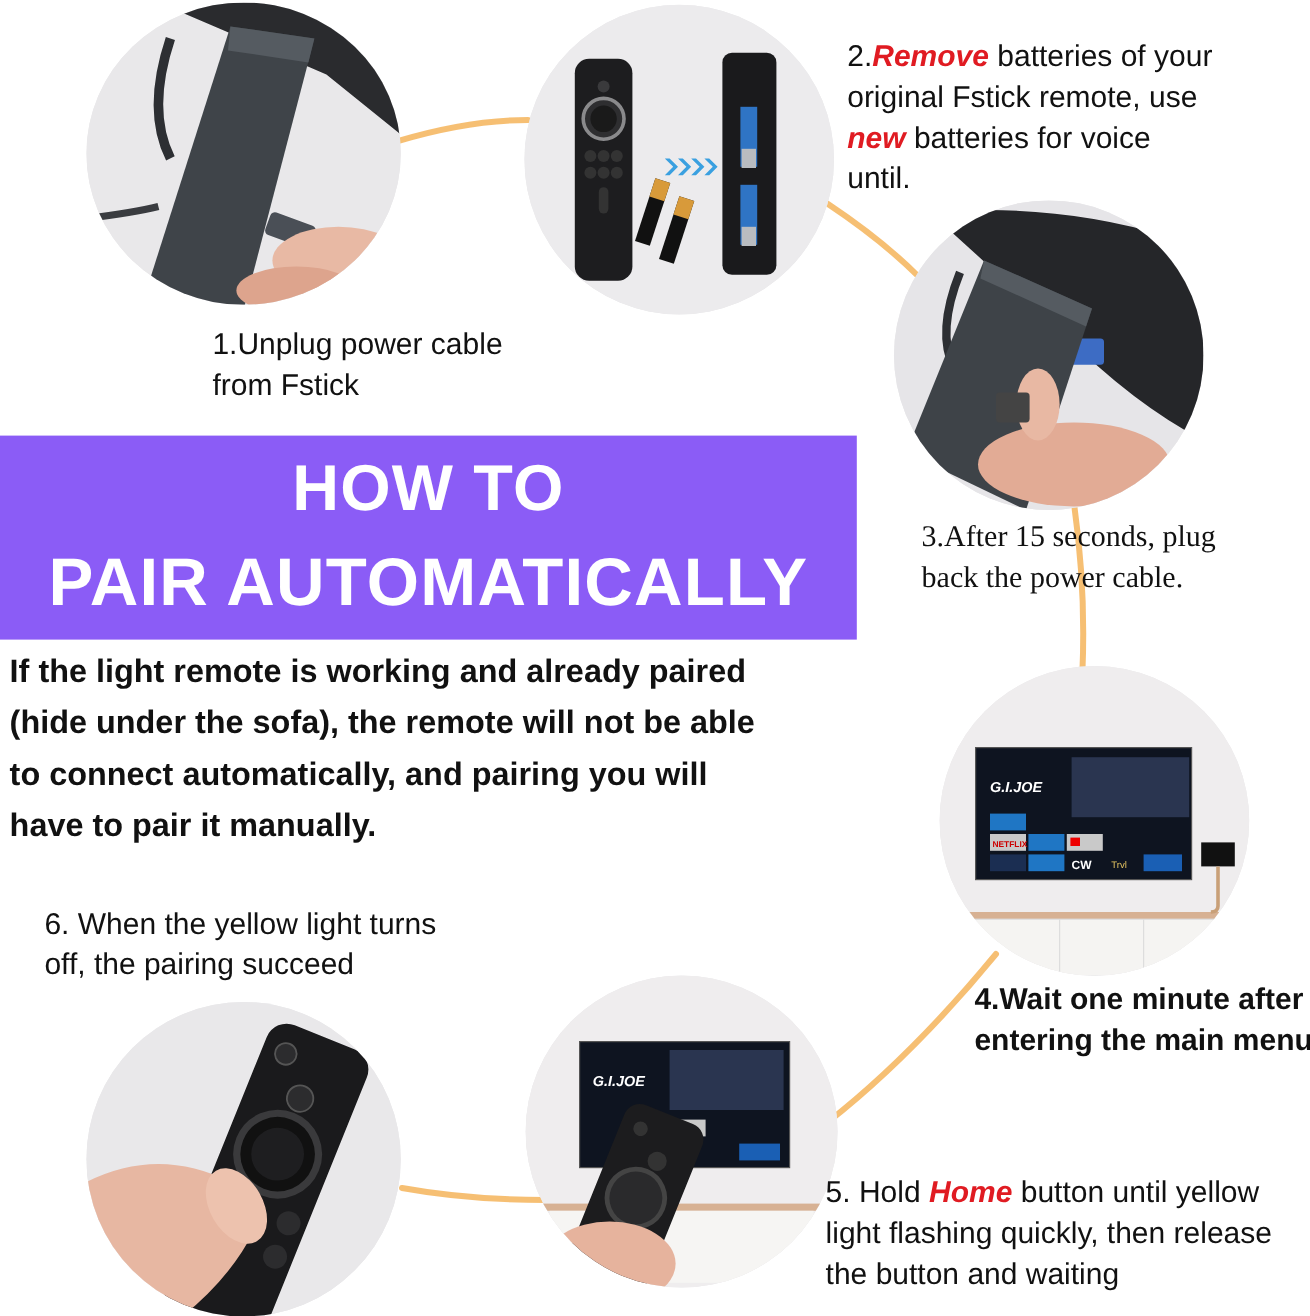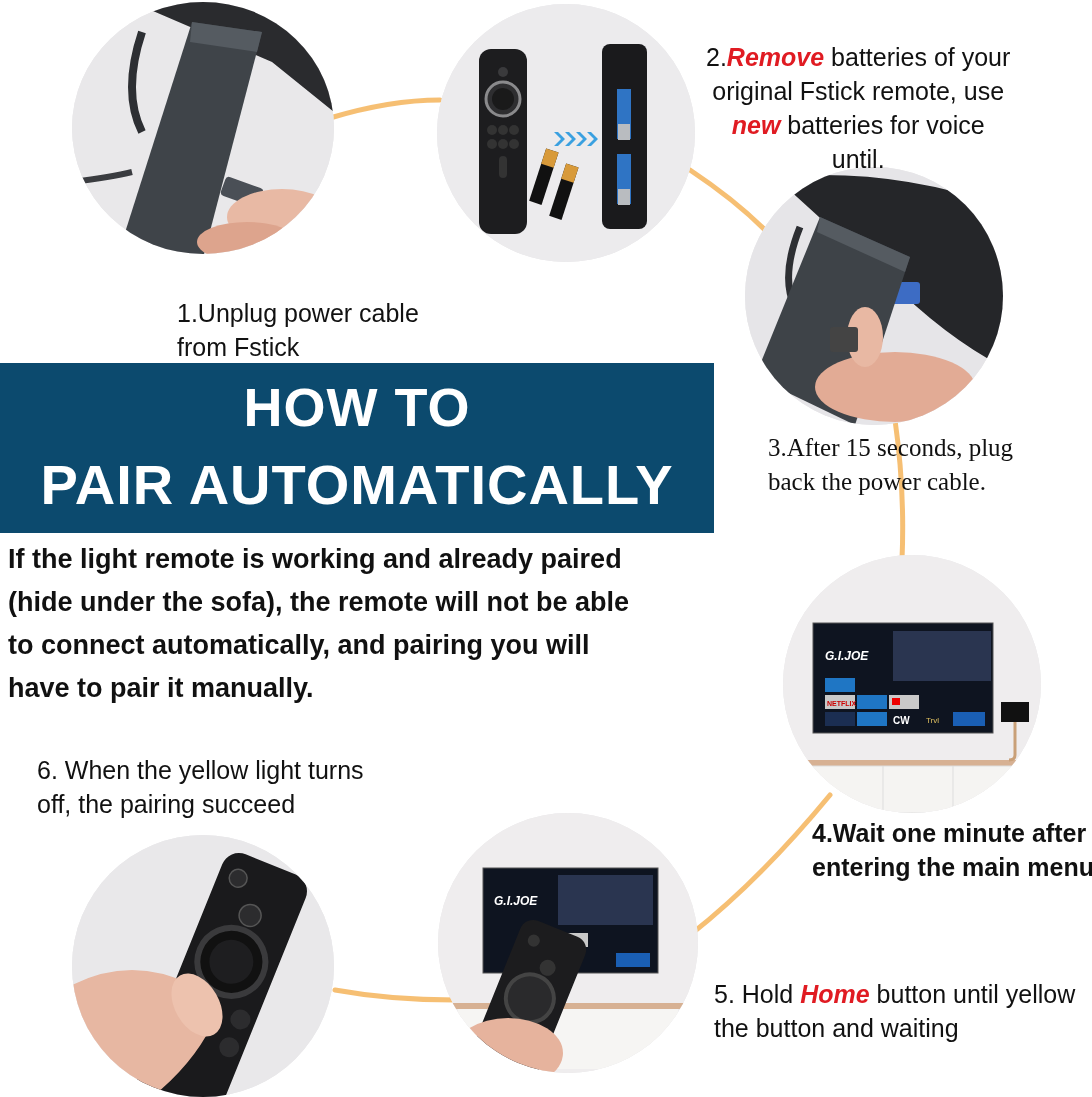--- a/index.html
+++ b/index.html
@@ -16,21 +16,21 @@
       text-align: right;
     }
     .circle svg { width: 100%; height: 100%; display: block; }
     .step-text {
       position: absolute; z-index: 2; font-size: 25px; line-height: 34px; color: #111;
       white-space: nowrap;
     }
     .step-text .hl { color: #e01b22; font-weight: bold; font-style: italic; }
     .banner {
       position: absolute; left: 0; top: 363px; width: 714px; height: 170px;
-      background: #0c4a6e; z-index: 2; color: #fff; font-weight: bold;
+      background: #8b5cf6; z-index: 2; color: #fff; font-weight: bold;
       text-align: center;
     }
     .banner .l1 { position: absolute; left: 0; right: 0; top: 12px; font-size: 54px; line-height: 64px; letter-spacing: 1px; }
     .banner .l2 { position: absolute; left: 0; right: 0; top: 90px; font-size: 56px; line-height: 64px; letter-spacing: 1px; }
     .note {
       position: absolute; left: 8px; top: 538px; width: 740px; z-index: 2;
       font-size: 27px; line-height: 43px; font-weight: bold; color: #111;
     }
     .note div { white-space: nowrap; }
   </style>
@@ -54,21 +54,21 @@
     <path d="M70 30 Q 50 90 70 130" stroke="#2d2f33" stroke-width="8" fill="none"></path>
     <path d="M0 180 Q 40 175 60 170" stroke="#3a3c40" stroke-width="6" fill="none"></path>
     <polygon points="120,20 190,30 130,260 50,240" fill="#3f4449"></polygon>
     <polygon points="120,20 190,30 185,50 118,40" fill="#555b61"></polygon>
     <rect x="150" y="180" width="40" height="20" rx="4" fill="#4a4f56" transform="rotate(20 170 190)"></rect>
     <ellipse cx="210" cy="215" rx="55" ry="28" fill="#e8b9a4"></ellipse>
     <ellipse cx="175" cy="240" rx="50" ry="20" fill="#dda48d"></ellipse>
   </svg>
 </div>
 
-<div class="step-text" style="left:177px; top:270px;margin-top:26px;">
+<div class="step-text" style="left:177px; top:270px;">
   <div>1.Unplug power cable</div>
   <div>from Fstick</div>
 </div>
 
 <div class="circle" style="left:437px; top:4px; width:258px; height:258px;">
   <svg viewBox="0 0 258 258">
     <rect width="258" height="258" fill="#ecebed"></rect>
     <rect x="42" y="45" width="48" height="185" rx="12" fill="#1d1d1f"></rect>
     <circle cx="66" cy="95" r="17" fill="#2e2e30" stroke="#8a8a8c" stroke-width="3"></circle>
     <circle cx="66" cy="95" r="11" fill="#1a1a1a"></circle>
@@ -97,21 +97,21 @@
         <rect x="118" y="160" width="13" height="16" fill="#d89a3a"></rect>
       </g>
     <rect x="165" y="40" width="45" height="185" rx="8" fill="#1a1a1c"></rect>
     <rect x="180" y="85" width="14" height="50" fill="#2f74c4"></rect>
     <rect x="180" y="150" width="14" height="50" fill="#2f74c4"></rect>
     <rect x="181" y="120" width="12" height="16" fill="#b9bcc0"></rect>
     <rect x="181" y="185" width="12" height="16" fill="#b9bcc0"></rect>
   </svg>
 </div>
 
-<div class="step-text" style="left:706px; top:40px;text-align:center;">
+<div class="step-text" style="left:706px; top:30px;">
   <div><span>2.</span><span class="hl">Remove</span><span> batteries of your</span></div>
   <div>original Fstick remote, use</div>
   <div><span class="hl">new</span><span> batteries for voice</span></div>
   <div>until.</div>
 </div>
 
 <div class="circle" style="left:745px; top:167px; width:258px; height:258px;">
   <svg viewBox="0 0 258 258">
     <rect width="258" height="258" fill="#e6e5e8"></rect>
     <path d="M30 10 Q 150 0 258 40 L258 200 Q 200 170 140 110 Z" fill="#252629"></path>
@@ -187,22 +187,23 @@
     <g transform="rotate(22 90 190)">
       <rect x="55" y="110" width="70" height="170" rx="14" fill="#1c1c1e"></rect>
       <circle cx="90" cy="185" r="24" fill="#2a2a2c" stroke="#444" stroke-width="4"></circle>
       <circle cx="72" cy="130" r="6" fill="#333"></circle>
       <circle cx="95" cy="150" r="8" fill="#333"></circle>
     </g>
     <ellipse cx="70" cy="240" rx="55" ry="35" fill="#e6b39d"></ellipse>
   </svg>
 </div>
 
-<div class="step-text" style="left:714px; top:977px;">
+<div class="step-text" style="left:688px; top:977px;">
   <div><span>5. Hold </span><span class="hl">Home</span><span> button until yellow</span></div>
+  <div>light flashing quickly, then release</div>
   <div>the button and waiting</div>
 </div>
 
 <div class="step-text" style="left:37px; top:753px;">
   <div>6. When the yellow light turns</div>
   <div>off, the pairing succeed</div>
 </div>
 
 <div class="circle" style="left:72px; top:835px; width:262px; height:262px;">
   <svg viewBox="0 0 262 262">

